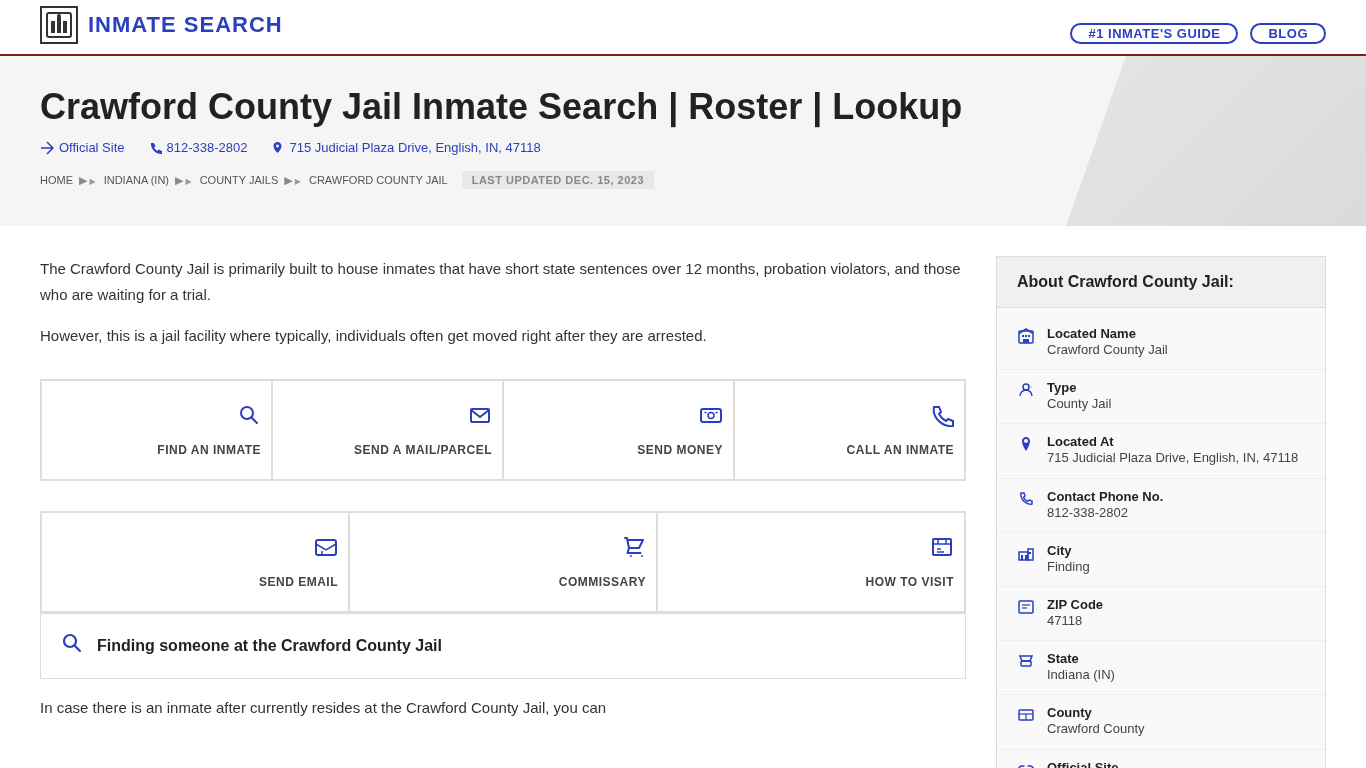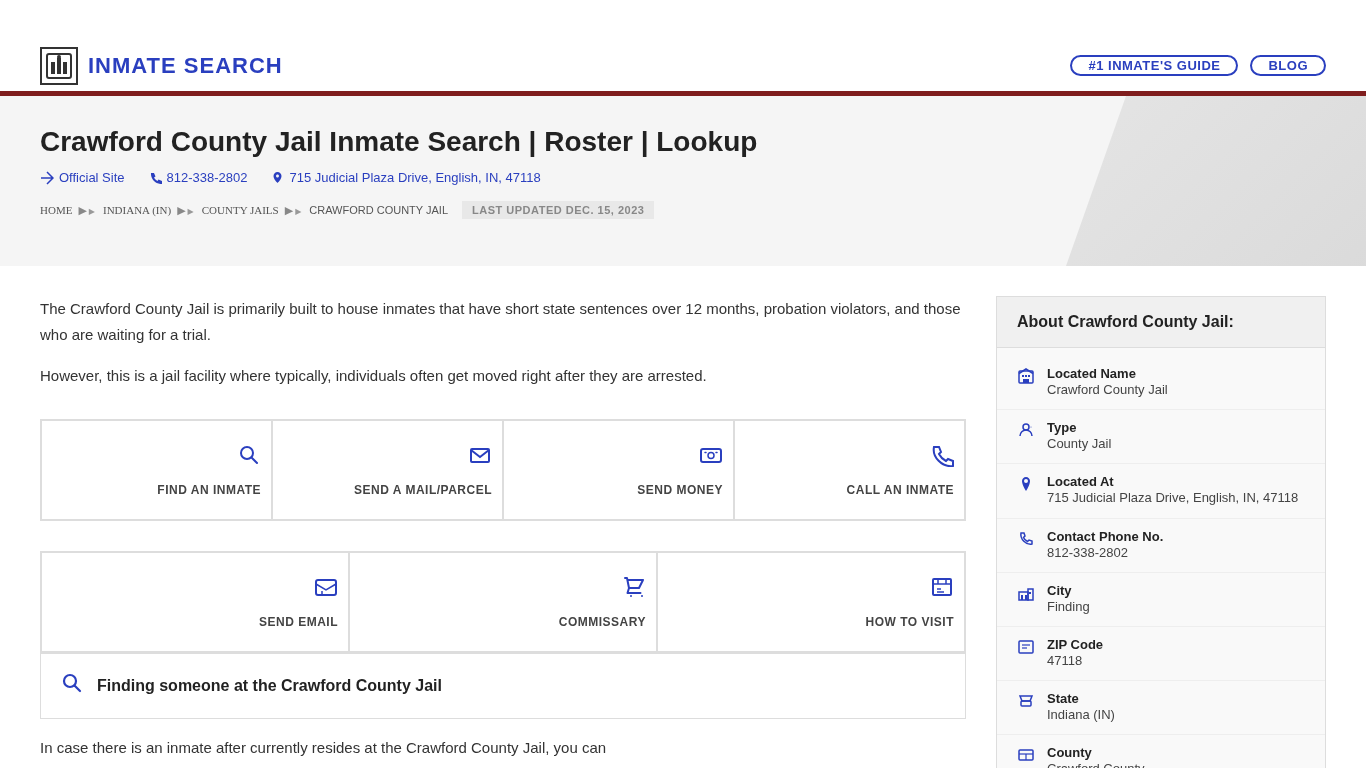--- a/index.html
+++ b/index.html
@@ -1,26 +1,25 @@
 <!DOCTYPE html>
 <html><head>
   <meta charset="utf-8">
   <style>
     * { box-sizing: border-box; margin: 0; padding: 0; }
     body { font-family: Arial, sans-serif; font-size: 14px; color: #333; background: #fff; }
 
     
     .header {
       display: flex;
-      align-items: center;
+      align-items: flex-end;
       justify-content: space-between;
       padding: 10px 40px;
-      border-bottom: 5px solid #7f1d1d;
+      border-bottom: 2px solid #7f1d1d;
       height: 56px;
-      margin-top: 40px;
     }
     .logo-area {
       display: flex;
       align-items: center;
       gap: 10px;
     }
     .logo-icon {
       width: 38px;
       height: 38px;
       border: 2px solid #333;
@@ -63,21 +62,21 @@
       position: absolute;
       right: 0;
       top: 0;
       width: 300px;
       height: 170px;
       opacity: 0.15;
       background: linear-gradient(135deg, #888 0%, #444 100%);
       clip-path: polygon(20% 0%, 100% 0%, 100% 100%, 0% 100%);
     }
     .hero h1 {
-      font-size: 28px;
+      font-size: 36px;
       font-weight: bold;
       color: #222;
       margin-bottom: 12px;
       position: relative;
       z-index: 1;
     }
     .hero-meta {
       display: flex;
       gap: 24px;
       align-items: center;
@@ -95,21 +94,21 @@
     .breadcrumb {
       display: flex;
       align-items: center;
       gap: 6px;
       font-size: 11px;
       color: #555;
       position: relative;
       z-index: 1;
     }
     .breadcrumb span { color: #888; }
-    .breadcrumb a { color: #555; text-decoration: none; text-transform: uppercase; font-size: 11px; font-family: Liberation Serif, serif; }
+    .breadcrumb a { color: #555; text-decoration: none; text-transform: uppercase; font-size: 11px; }
     .breadcrumb .current { color: #555; text-transform: uppercase; }
     .breadcrumb .sep::after { content: '▶'; font-size: 8px; color: #999; margin: 0 2px; }
     .last-updated {
       background: #e8e8e8;
       padding: 3px 10px;
       font-size: 11px;
       color: #555;
       font-weight: bold;
       letter-spacing: 0.5px;
       margin-left: 8px;

